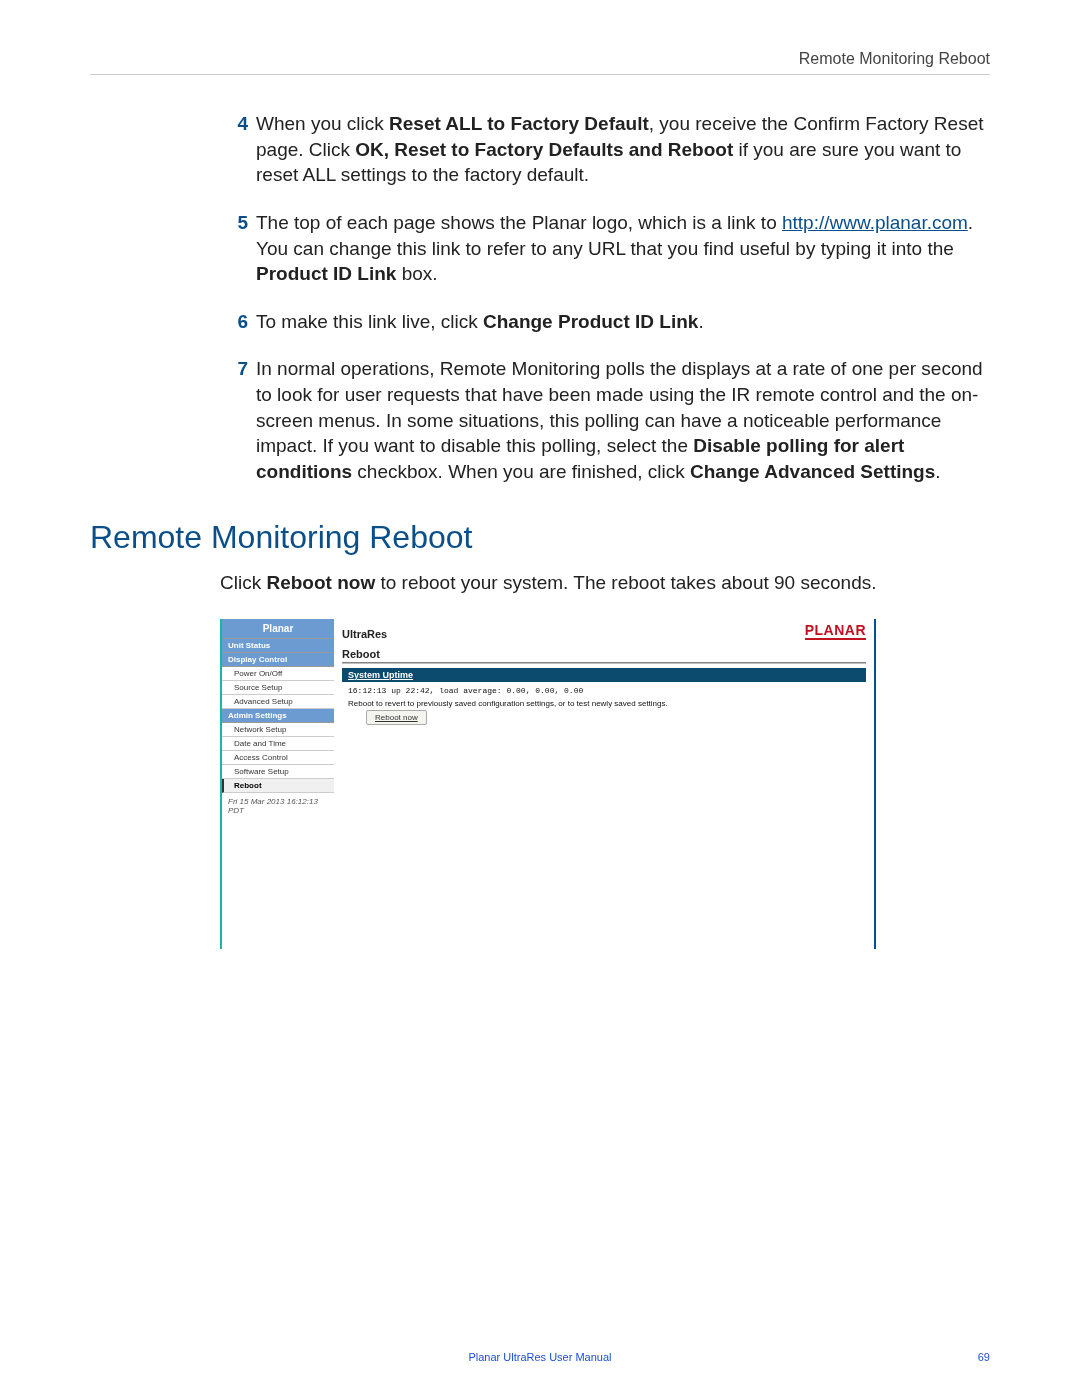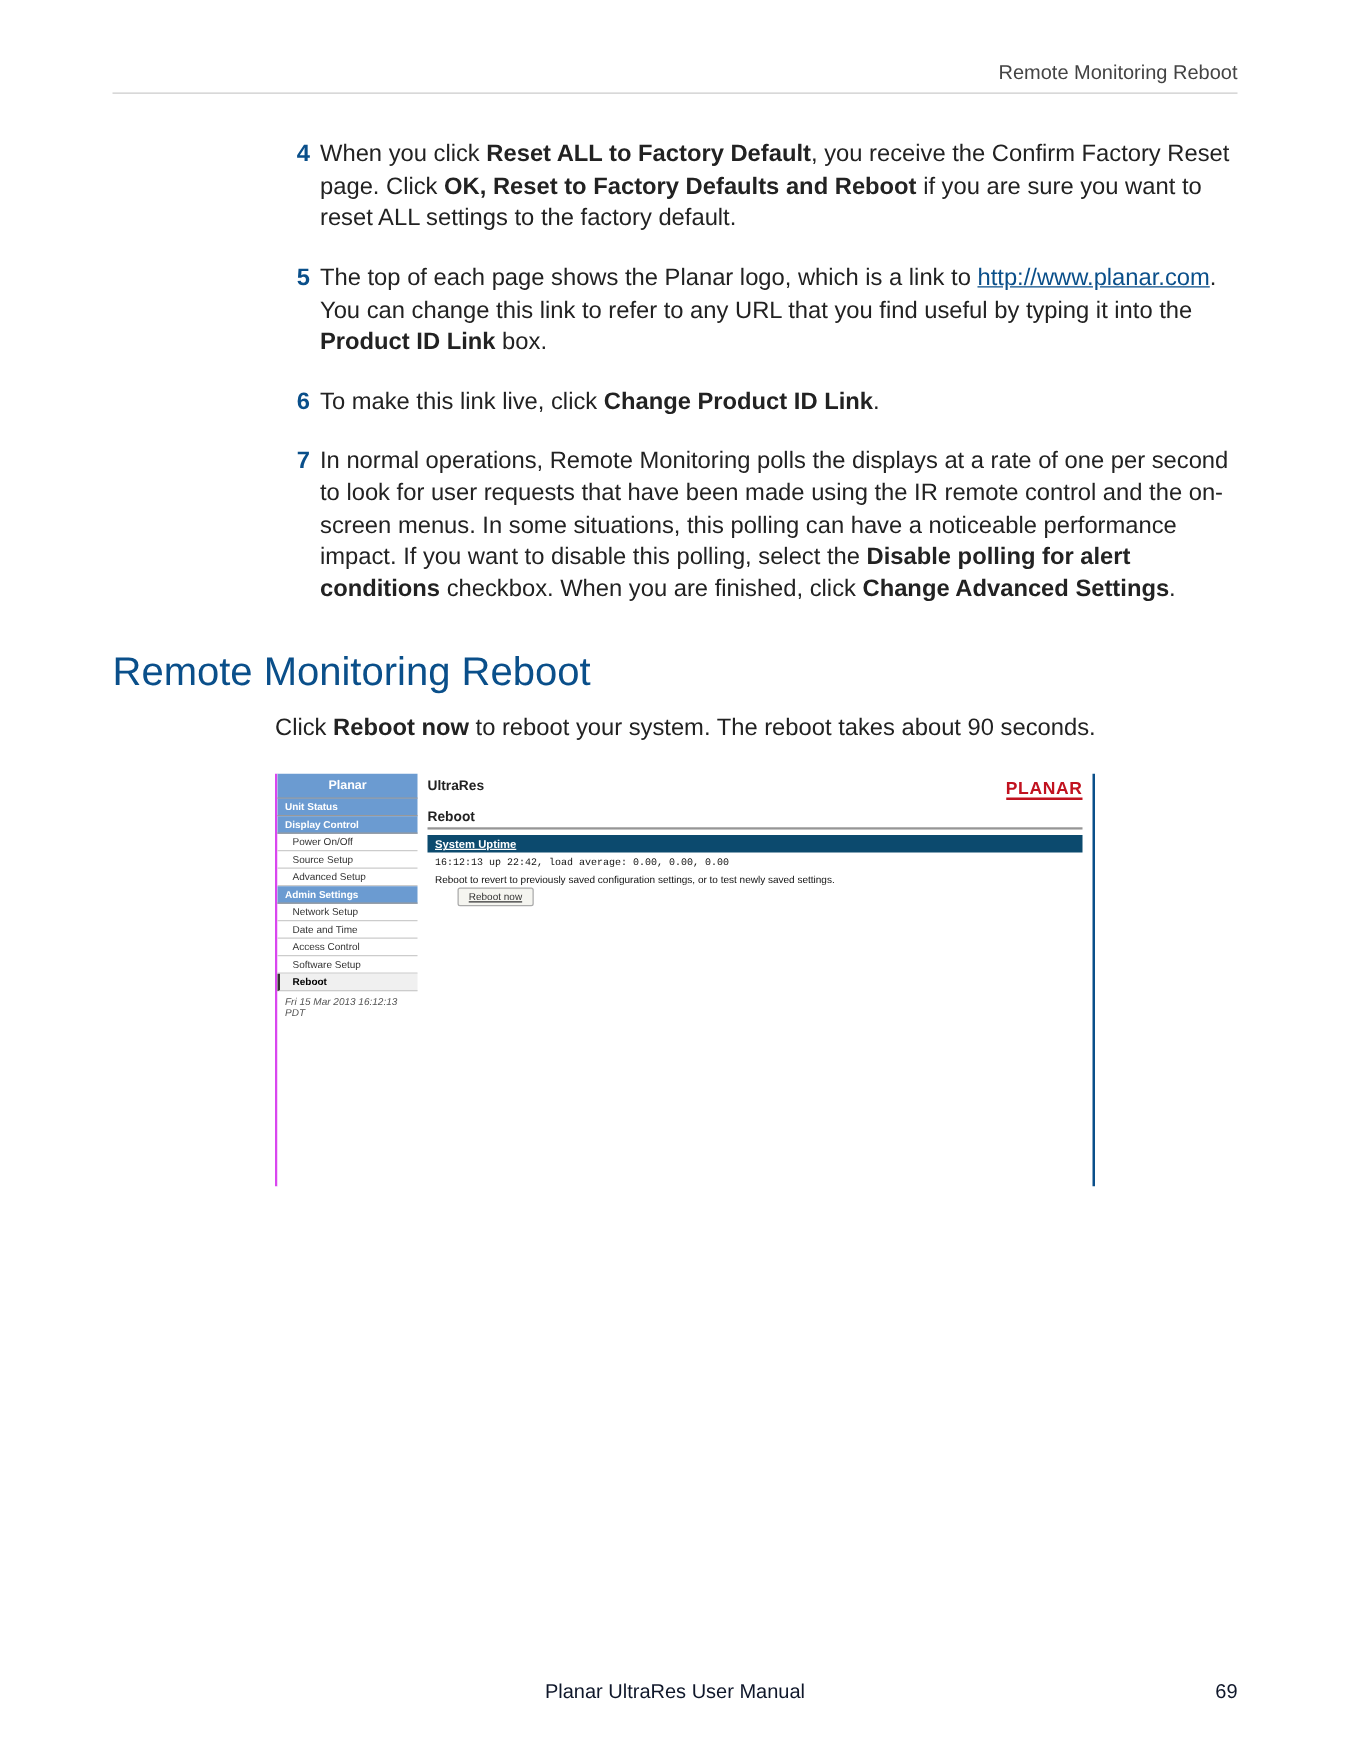--- a/index.html
+++ b/index.html
@@ -64,21 +64,21 @@
     line-height: 1.35;
     margin-bottom: 24px;
   }
   b { font-weight: 700; }
 
   
   .shot {
     margin-left: 130px;
     width: 656px;
     height: 330px;
-    border-left: 2px solid #d946ef;
+    border-left: 2px solid #14b8a6;
     border-right: 2px solid #0a4f8a;
     box-sizing: border-box;
     position: relative;
     background: #fff;
     font-family: Verdana, Arial, sans-serif;
   }
   .shot-inner {
     display: flex;
     height: 100%;
   }
@@ -126,21 +126,21 @@
     font-size: 8px;
   }
   .main {
     flex: 1;
     padding: 0 8px 0 8px;
     font-size: 9px;
   }
   .title-row {
     display: flex;
     justify-content: space-between;
-    align-items: flex-start;
+    align-items: flex-end;
     padding: 4px 0 2px 0;
   }
   .title-row .prod {
     font-weight: 700;
     font-size: 11px;
   }
   .planar-logo {
     color: #c1121f;
     font-weight: 700;
     font-size: 14px;
@@ -189,22 +189,22 @@
     color: #333;
     text-decoration: underline;
     cursor: pointer;
   }
 
   .footer {
     position: absolute;
     bottom: 34px;
     left: 90px;
     right: 90px;
-    font-size: 16px;
-    color: #0f172a;
+    font-size: 11px;
+    color: #1d4ed8;
   }
   .footer .ftitle {
     text-align: center;
   }
   .footer .pnum {
     position: absolute;
     right: 0;
     top: 0;
   }
 </style>

